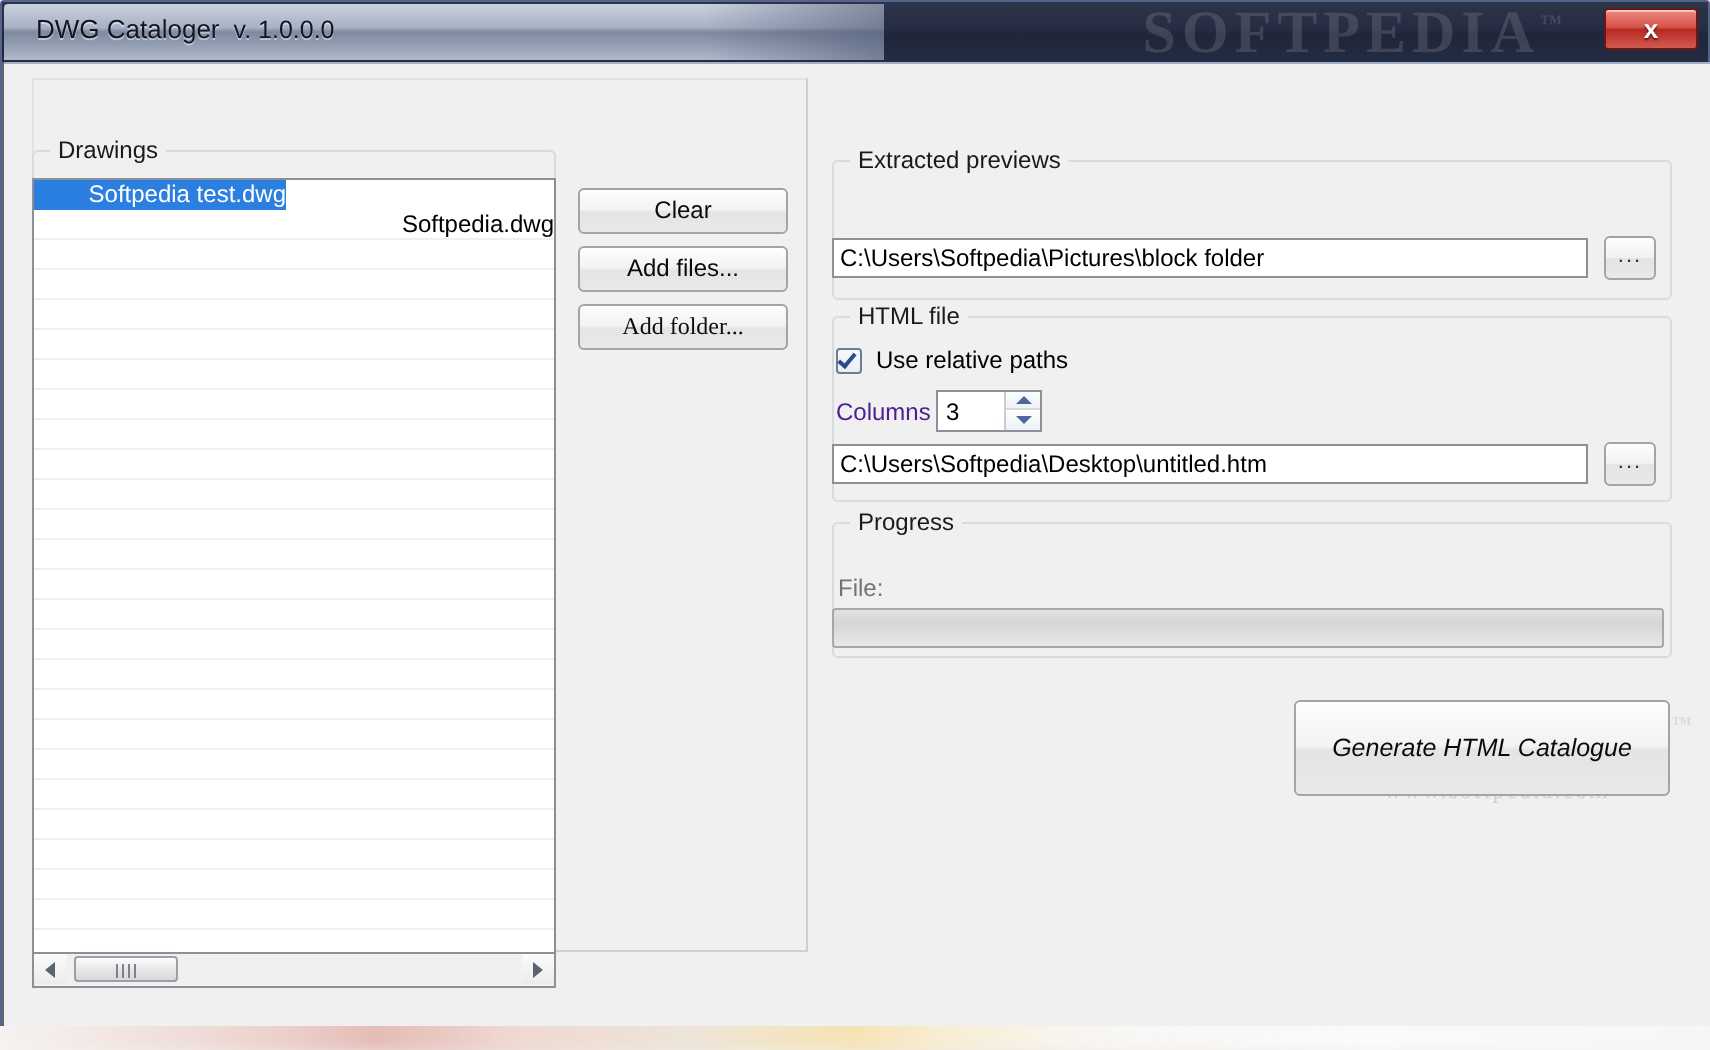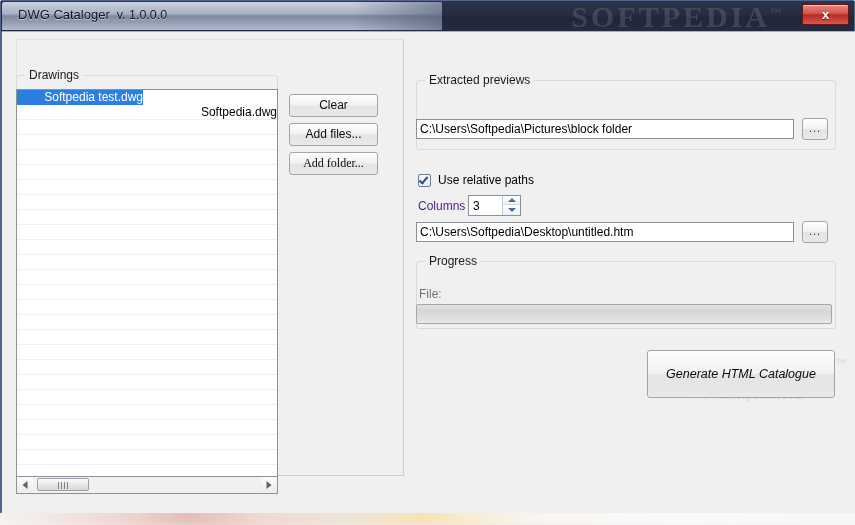--- a/index.html
+++ b/index.html
@@ -197,21 +197,21 @@
   .btn {
     background: linear-gradient(to bottom, #fdfdfd 0%, #f2f2f2 48%, #e4e4e4 52%, #e9e9e9 100%);
     border: 1px solid #a0a5ab;
     border-radius: 3px;
     font-size: 12px; color: #0b0b0b;
     text-align: center;
     cursor: pointer;
     box-shadow: inset 0 1px 0 rgba(255,255,255,.85);
   }
   .side-btn {
-    position: absolute; left: 287px; width: 89px; height: 23px; line-height: 21px;
+    position: absolute; left: 287px; width: 105px; height: 23px; line-height: 21px;
   }
   #btn-clear      { top: 62px; }
   #btn-addfiles   { top: 91px; }
   #btn-addfolder  { top: 120px; font-family: Liberation Serif, serif; }
 
   
   #gb-previews { left: 414px; top: 41px; width: 420px; height: 77px; }
   #gb-html     { left: 414px; top: 119px; width: 420px; height: 100px; }
   #gb-progress { left: 414px; top: 222px; width: 420px; height: 75px; }
 
@@ -402,20 +402,24 @@
       <div class="btn side-btn" id="btn-addfiles">Add files...</div>
       <div class="btn side-btn" id="btn-addfolder">Add folder...</div>
 
       <div class="groupbox" id="gb-previews">
         <div class="gb-border"></div>
         <div class="gb-label">Extracted previews</div>
       </div>
       <div class="path-input" id="previews-path" placeholder="">C:\Users\Softpedia\Pictures\block folder</div>
       <div class="btn browse-btn" id="previews-browse">...</div>
 
+      <div class="groupbox" id="gb-html">
+        <div class="gb-border"></div>
+        <div class="gb-label">HTML file</div>
+      </div>
 
       <div id="chk-relative-row">
         <span class="checkbox">
             <span class="tick"></span>
           </span>
         <span id="chk-relative-label">Use relative paths</span>
       </div>
 
       <div id="columns-label">Columns</div>
       <div id="columns-spin">

